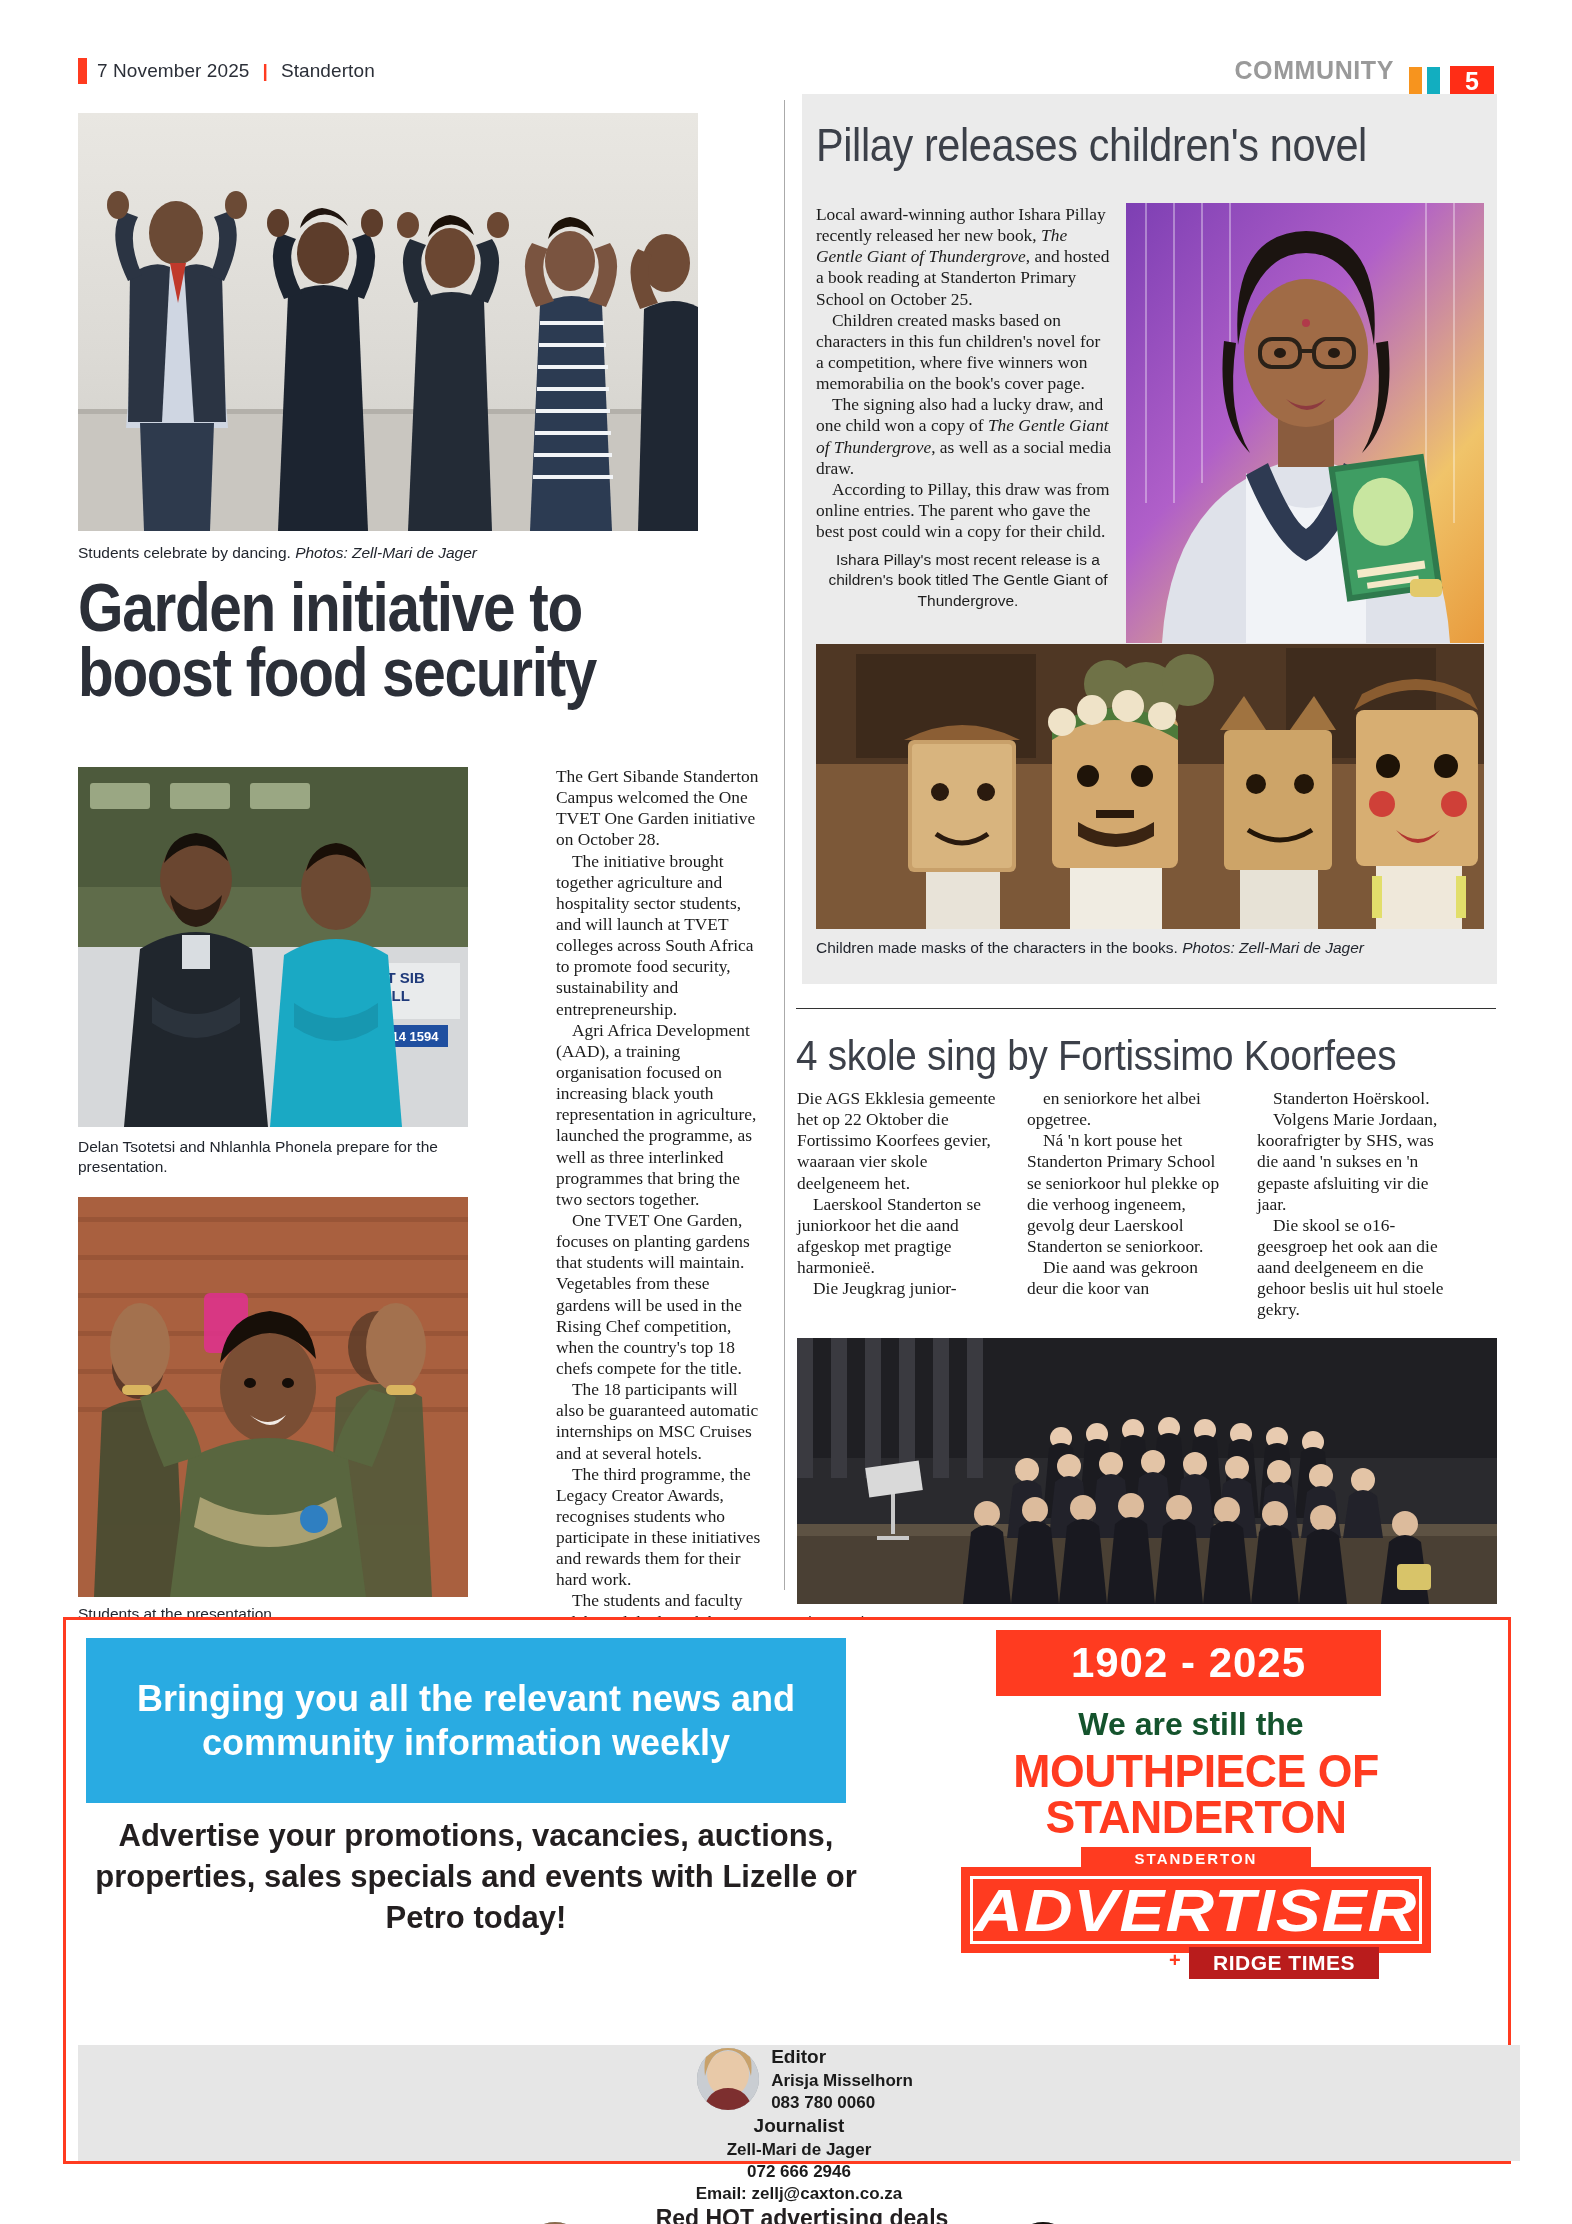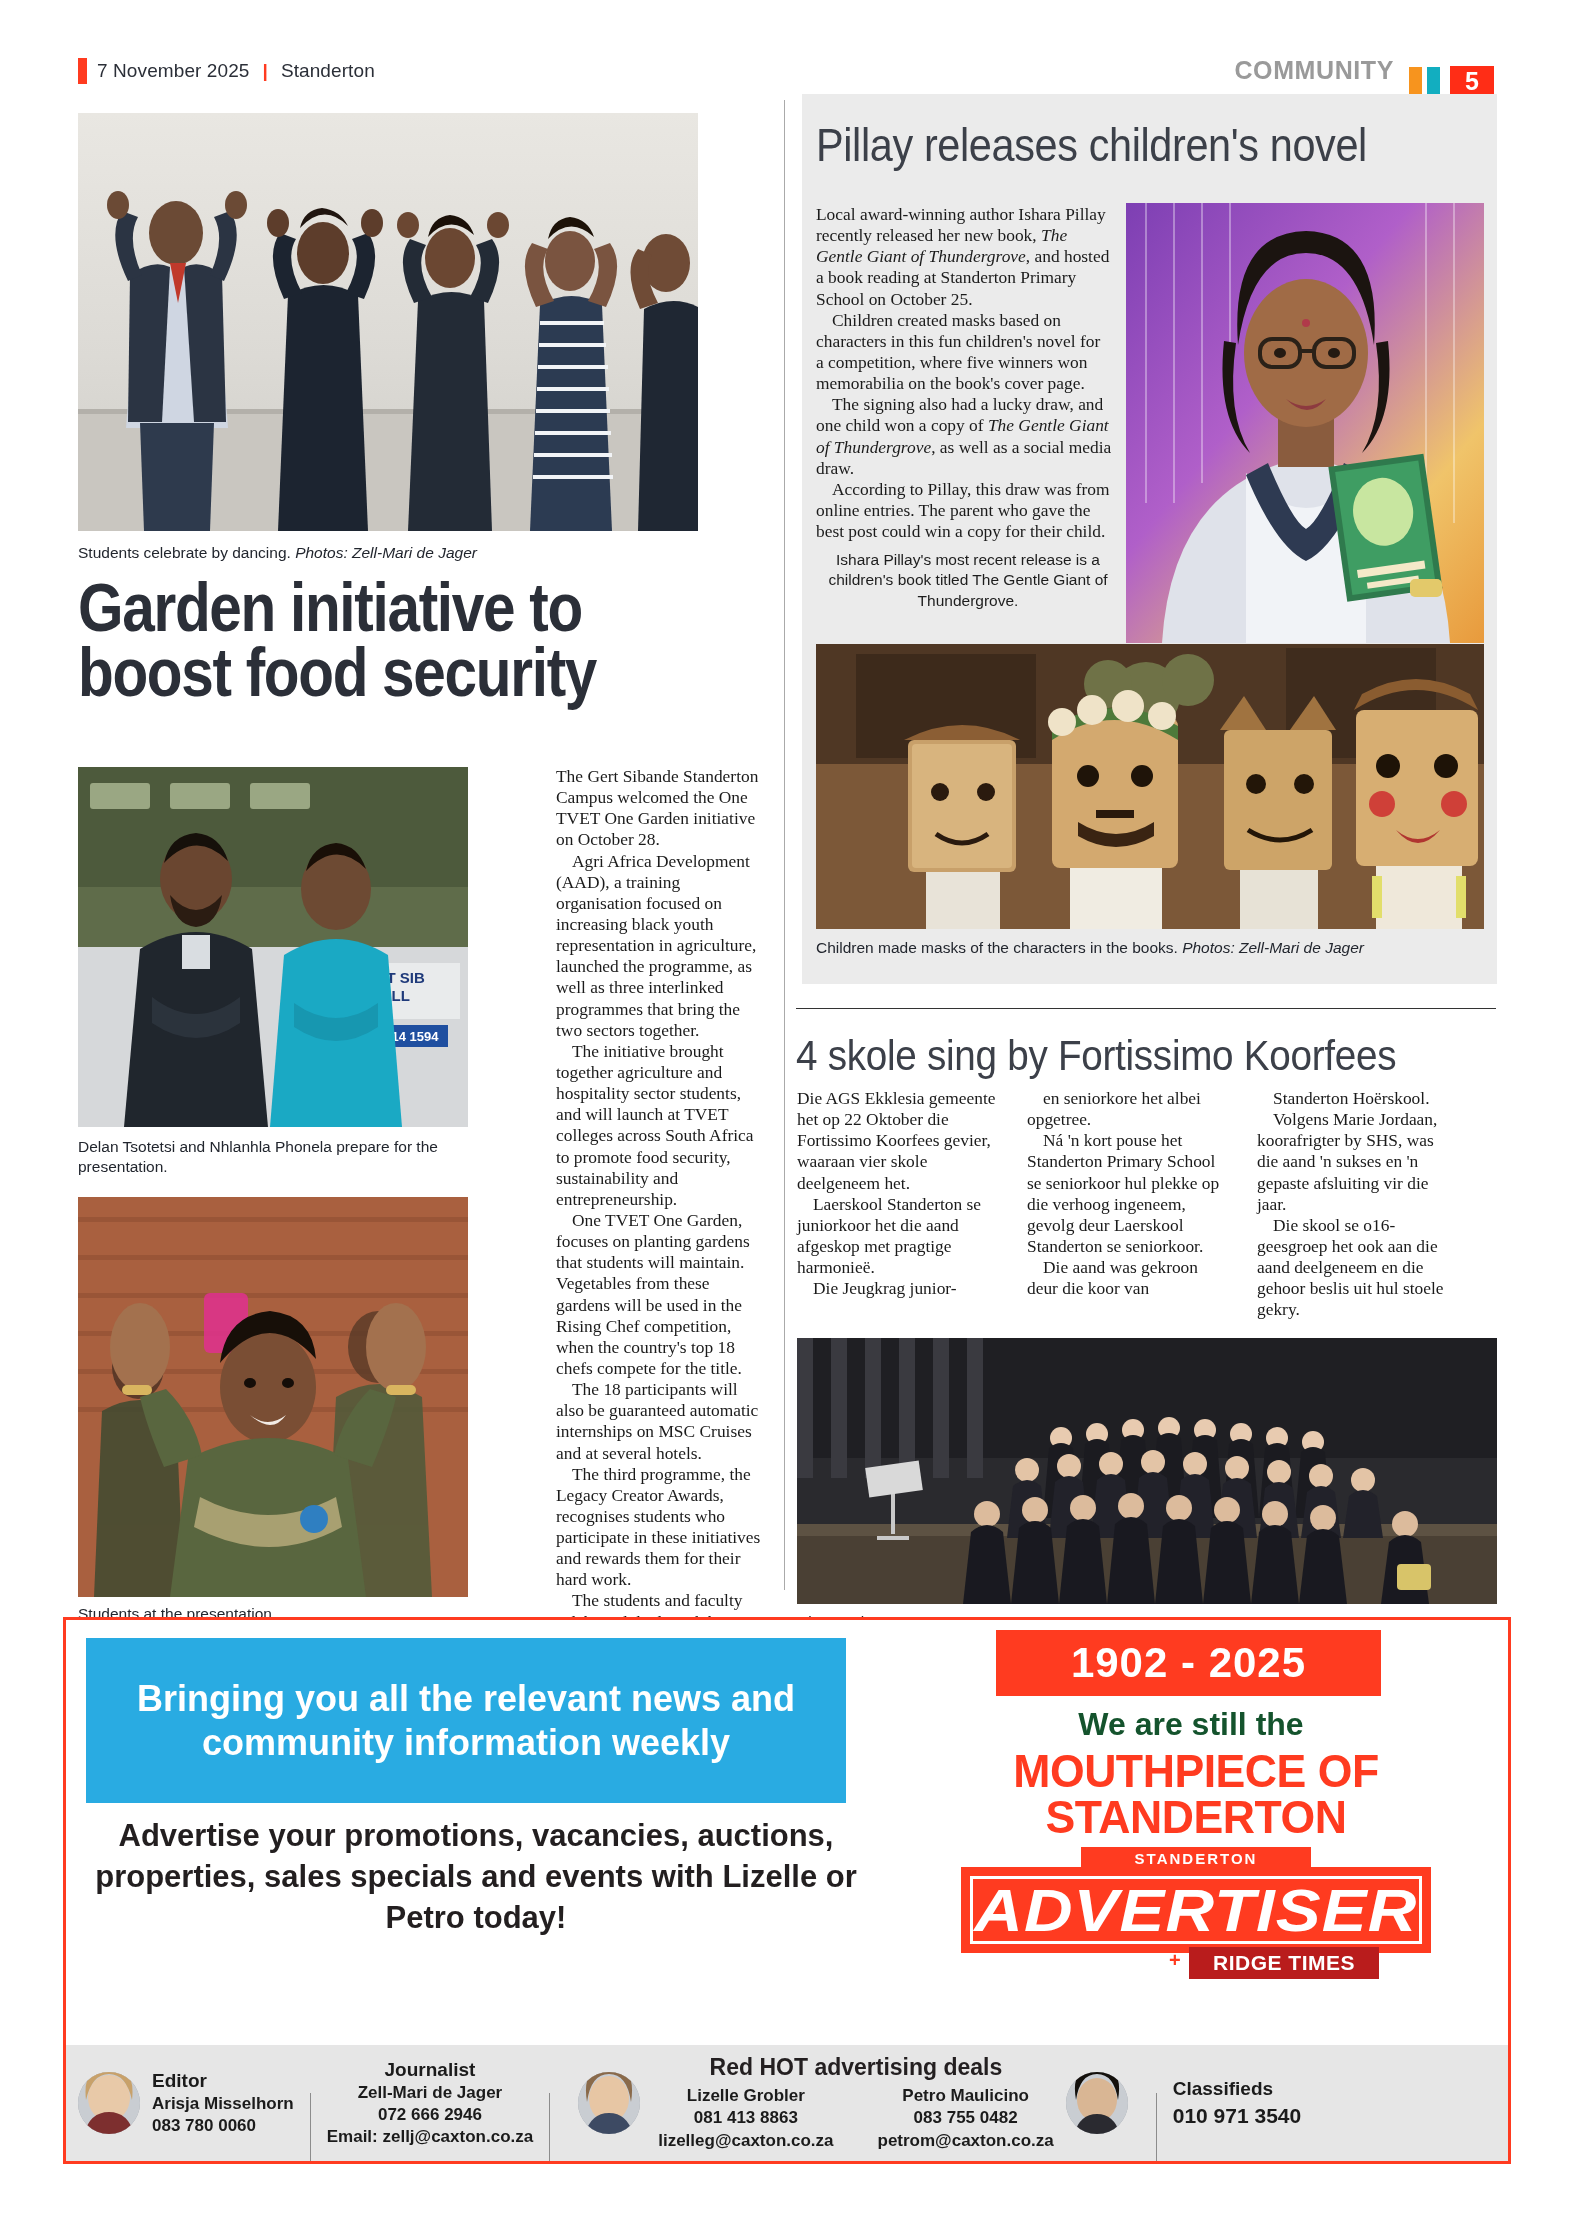--- a/index.html
+++ b/index.html
@@ -168,23 +168,23 @@
     display: flex; align-items: center; justify-content: center; letter-spacing: .5px;
     font-family: "Liberation Sans Narrow", "Liberation Sans", sans-serif;
   }
   .logo-plus {
     position: absolute; left: 208px; top: 86px; color: #ff3b20;
     font-size: 20px; font-weight: 700;
   }
 
   
   .ad-foot {
-    position: absolute; left: 0; bottom: 0; width: 100%; height: 116px;
+    position: absolute; left: 12px; bottom: 0; width: 100%; height: 116px;
     background: #e6e6e6;
-    display: flex; align-items: flex-end;
+    display: flex; align-items: center; flex-direction: column;
   }
   .fc { display: flex; align-items: center; height: 100%; }
   .avatar {
     width: 62px; height: 62px; border-radius: 50%; overflow: hidden;
     flex: 0 0 62px; margin: 0 12px; background: #9aa0a8; position: relative;
   }
   .avatar .hair { position: absolute; inset: 0; }
   .fc-txt { font-size: 17px; line-height: 1.3; color: #1b1b1b; }
   .fc-txt .ttl { font-weight: 700; font-size: 19px; }
   .fc-txt .b { font-weight: 700; }
@@ -365,22 +365,22 @@
         <rect x="44" y="188" width="30" height="10" rx="5" fill="#d9b55f"></rect>
         <rect x="308" y="188" width="30" height="10" rx="5" fill="#d9b55f"></rect>
         <circle cx="236" cy="322" r="14" fill="#2f7fc1"></circle>
       </g>
     </svg>
   </div>
   <div class="cap" style="left:78px;top:1604px;width:375px;">Students at the presentation.</div>
 
   <div class="body-serif" id="col-garden">
       <p class="noind">The Gert Sibande Standerton Campus welcomed the One TVET One Garden initiative on October 28.</p>
+      <p>The initiative brought together agriculture and hospitality sector students, and will launch at TVET colleges across South Africa to promote food security, sustainability and entrepreneurship.</p>
       <p>Agri Africa Development (AAD), a training organisation focused on increasing black youth representation in agriculture, launched the programme, as well as three interlinked programmes that bring the two sectors together.</p>
-      <p>The initiative brought together agriculture and hospitality sector students, and will launch at TVET colleges across South Africa to promote food security, sustainability and entrepreneurship.</p>
       <p>One TVET One Garden, focuses on planting gardens that students will maintain. Vegetables from these gardens will be used in the Rising Chef competition, when the country's top 18 chefs compete for the title.</p>
       <p>The 18 participants will also be guaranteed automatic internships on MSC Cruises and at several hotels.</p>
       <p>The third programme, the Legacy Creator Awards, recognises students who participate in these initiatives and rewards them for their hard work.</p>
       <p>The students and faculty celebrated the launch by dancing at the end of the presentation.</p>
     </div>
 
   <div class="vrule" style="left:784px;top:100px;height:1490px;"></div>
 
   <div class="panel-pillay"></div>
   <h2 class="hl-pillay">Pillay releases children's novel</h2>

